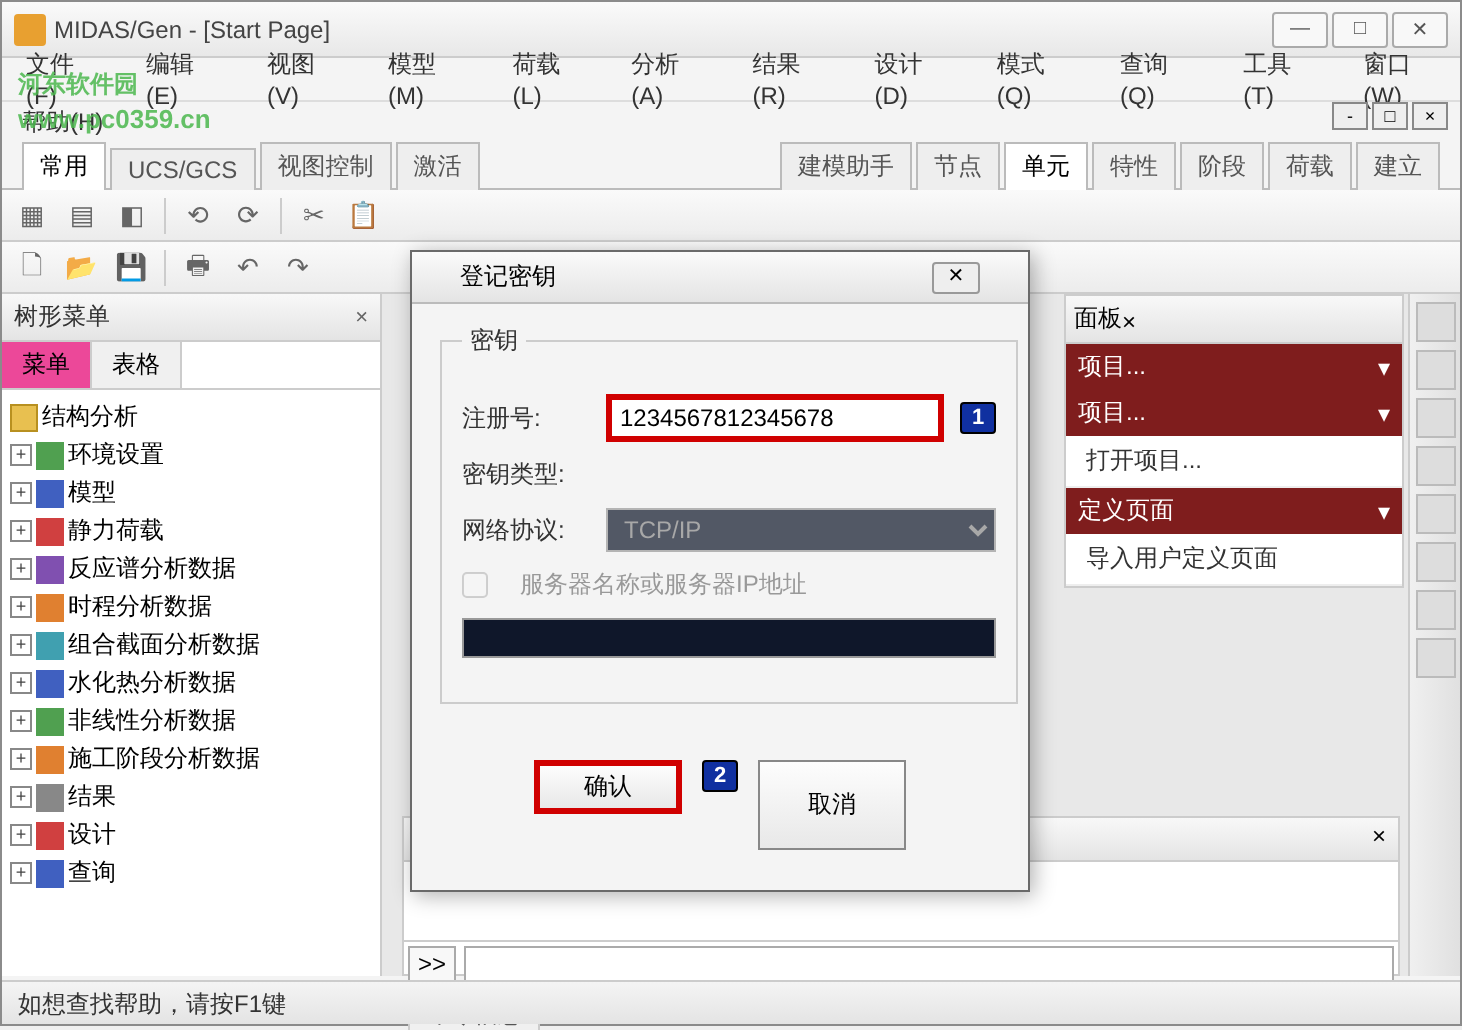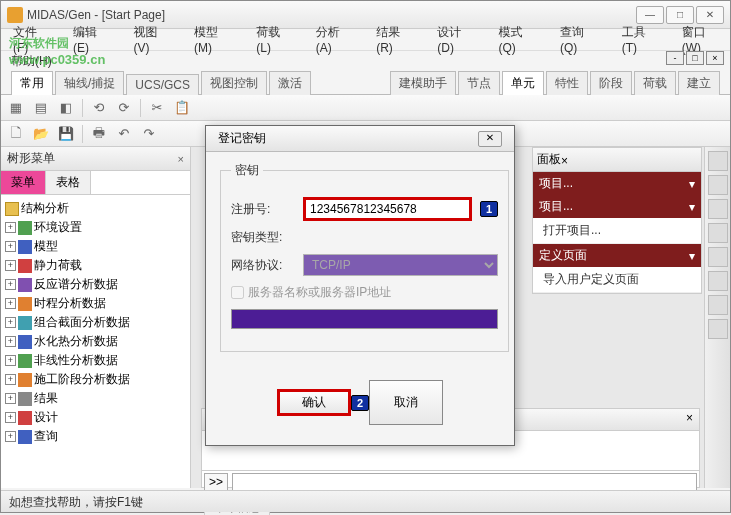--- a/index.html
+++ b/index.html
@@ -54,33 +54,33 @@
 .msgwin{position:absolute;left:200px;bottom:24px;right:30px;height:80px;background:#fff;border:1px solid #ccc}
 .msgwin .hdr{background:linear-gradient(#f8f8f8,#e4e4e4);padding:2px 6px;border-bottom:1px solid #ccc;display:flex}
 .msgwin .hdr .x{margin-left:auto}
 .msgwin .body{height:40px;border-bottom:1px solid #ccc}
 .msgwin .ft{display:flex;align-items:center;padding:2px}
 .msgwin .ft .prompt{border:1px solid #aaa;padding:1px 4px;margin-right:4px;background:#f8f8f8}
 .msgwin .tab{background:#f0f0f0;border:1px solid #ccc;padding:2px 8px;margin:2px}
 .statusbar{position:absolute;bottom:0;left:0;right:0;height:22px;background:linear-gradient(#f4f4f4,#e4e4e4);border-top:1px solid #ccc;padding:3px 8px;color:#333}
 
 .dialog{position:absolute;left:204px;top:124px;width:310px;background:#f4f4f4;border:1px solid #6a6a6a;box-shadow:2px 2px 10px rgba(0,0,0,.3);z-index:20}
-.dialog .dtitle{background:linear-gradient(#fafafa,#e4e4e4);padding:4px 12px;display:flex;align-items:flex-end;border-bottom:1px solid #bbb}
+.dialog .dtitle{background:linear-gradient(#fafafa,#e4e4e4);padding:4px 24px;display:flex;align-items:flex-end;border-bottom:1px solid #bbb}
 .dialog .dtitle .x{margin-left:auto;width:24px;height:16px;border:1px solid #999;background:#eee;text-align:center;font-size:10px;border-radius:2px}
 .dialog .dbody{padding:10px 14px}
 .fieldset{border:1px solid #ccc;padding:10px 10px 14px;margin-bottom:24px}
 .fieldset legend{padding:0 4px;color:#333}
 .frow{display:flex;align-items:center;margin:8px 0;gap:8px}
 .frow label{width:64px;color:#333}
 .frow input[type=text],.frow select{flex:1;padding:2px 4px;border:1px solid #999;background:#fff;font-size:12px}
-.frow select[disabled],.frow input[disabled]{background:#4c1d95;color:#888}
+.frow select[disabled],.frow input[disabled]{background:#0f172a;color:#888}
 .redbox{border:3px solid #d00000 !important;padding:1px 3px}
 .badge{width:18px;height:16px;background:#1030a0;color:#fff;border:1px solid #000;display:flex;align-items:center;justify-content:center;font-weight:bold;font-size:11px;border-radius:2px}
-.chk{display:flex;align-items:center;gap:4px;color:#999;margin-top:6px}
-.dbtns{display:flex;justify-content:center;align-items:center;padding:4px 0 10px}
+.chk{display:flex;align-items:center;gap:16px;color:#999;margin-top:6px}
+.dbtns{display:flex;justify-content:center;align-items:flex-start;gap:10px;padding:4px 0 10px}
 .dbtn{padding:13px 24px;border:1px solid #888;background:linear-gradient(#fdfdfd,#e8e8e8)}
 .dbtn.red{border:3px solid #d00000;padding:2px 22px}
 </style>
 </head>
 <body>
 
 <div class="window">
 
   <div class="titlebar">
     <span class="icon"></span>
@@ -113,21 +113,20 @@
   </div>
   <div class="subwinbtns">
     <div class="subwinbtn">-</div>
     <div class="subwinbtn">□</div>
     <div class="subwinbtn">×</div>
   </div>
   <div class="help-row">帮助(H)</div>
 
   <div class="tabbar">
     <div class="tab active">常用</div>
-    <div class="tab">轴线/捕捉</div>
     <div class="tab">UCS/GCS</div>
     <div class="tab">视图控制</div>
     <div class="tab">激活</div>
     <div class="spacer"></div>
     <div class="tab">建模助手</div>
     <div class="tab">节点</div>
     <div class="tab active">单元</div>
     <div class="tab">特性</div>
     <div class="tab">阶段</div>
     <div class="tab">荷载</div>

